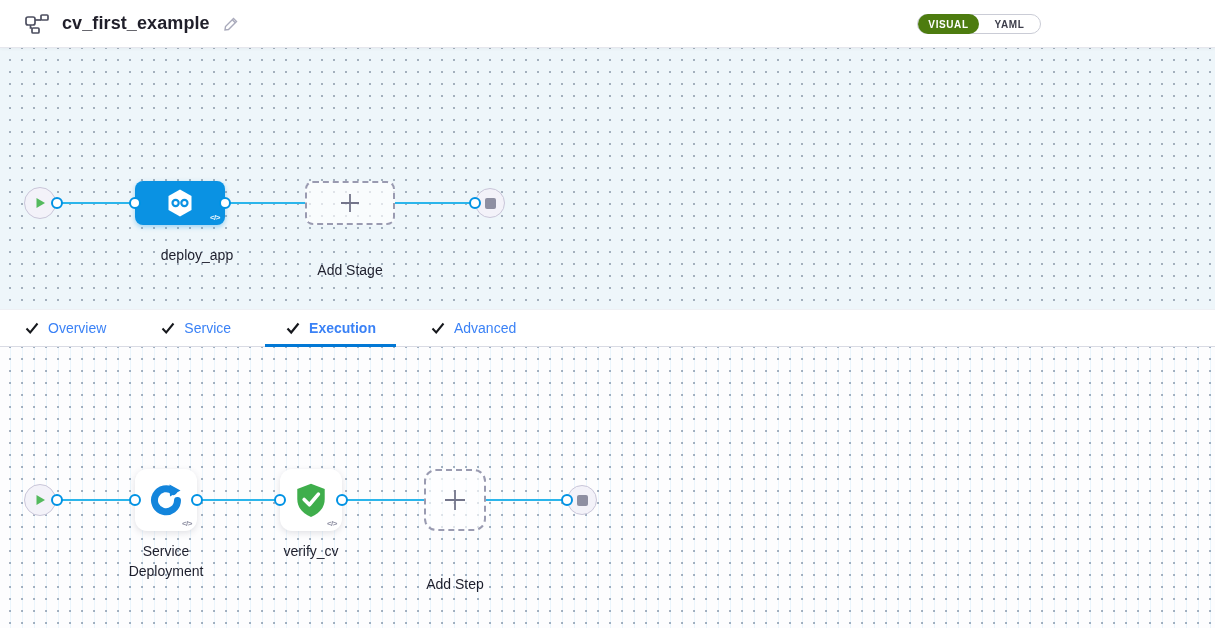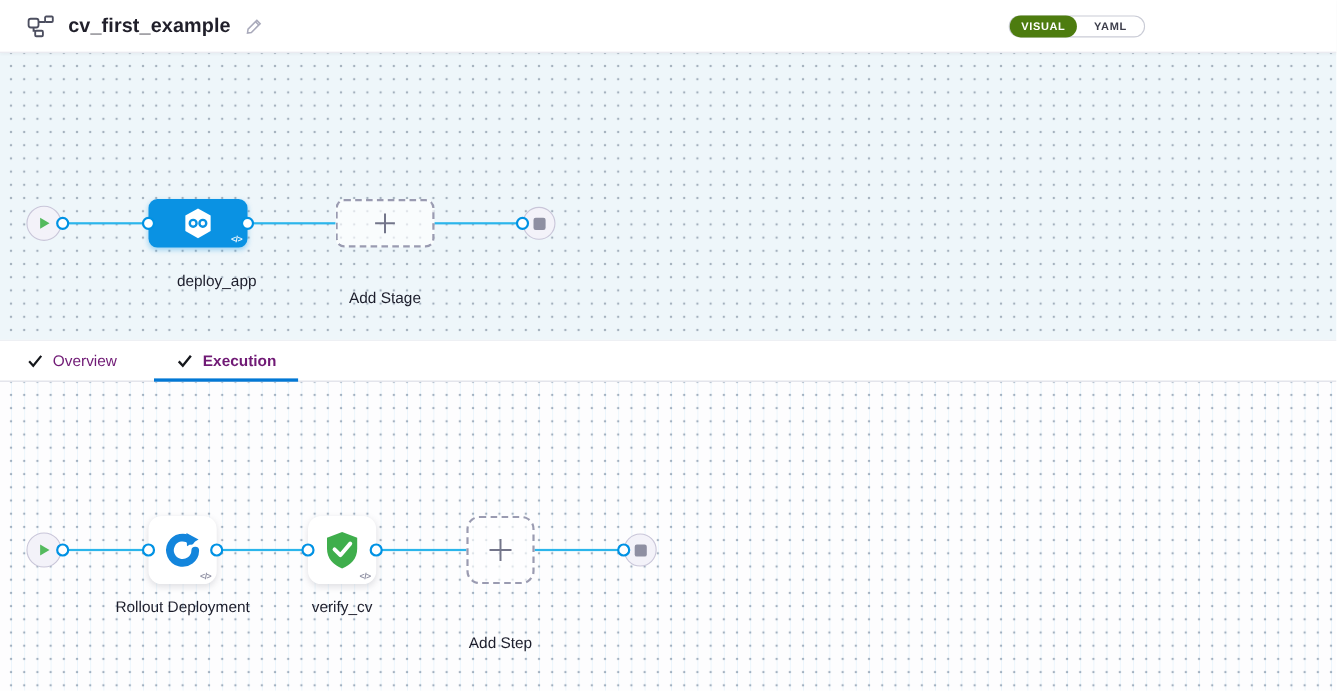--- a/index.html
+++ b/index.html
@@ -46,21 +46,21 @@
     background-size:12px 12px, 12px 12px; background-position:10px 0, 4px 6px;
   }
 
   
   .tabbar {
     height:38px; background:#ffffff; border-bottom:1px solid #d9dbe4; border-top:1px solid #eef0f4;
     display:flex; align-items:stretch; padding-left:4px; position:relative; z-index:5;
   }
   .tab {
     display:flex; align-items:center; gap:8px; padding:0 20px; margin-right:14px;
-    font-size:14px; color:#701a75; cursor:pointer; position:relative; background:none; border:none;
+    font-size:14px; color:#3b82f6; cursor:pointer; position:relative; background:none; border:none;
     font-family:"Liberation Sans", sans-serif;
   }
   .tab.active { font-weight:700;text-align:right; }
   .tab.active::after {
     content:""; position:absolute; left:0; right:0; bottom:-1px; height:3px; background:#0278d5;
   }
 
   
   .edge { position:absolute; height:2px; background:#2bb5eb; z-index:1; }
   .port {
@@ -170,25 +170,37 @@
     </div>
   </div>
 
   <div class="tabbar">
     <button class="tab">
       <svg width="16" height="16" viewBox="0 0 16 16">
           <polyline points="2.5,8.5 6.2,12.5 13.5,3.5" fill="none" stroke="#16181d" stroke-width="2"></polyline>
         </svg>
       <span>Overview</span>
     </button>
+    <button class="tab">
+      <svg width="16" height="16" viewBox="0 0 16 16">
+          <polyline points="2.5,8.5 6.2,12.5 13.5,3.5" fill="none" stroke="#16181d" stroke-width="2"></polyline>
+        </svg>
+      <span>Service</span>
+    </button>
     <button class="tab active">
       <svg width="16" height="16" viewBox="0 0 16 16">
           <polyline points="2.5,8.5 6.2,12.5 13.5,3.5" fill="none" stroke="#16181d" stroke-width="2.2"></polyline>
         </svg>
       <span>Execution</span>
+    </button>
+    <button class="tab">
+      <svg width="16" height="16" viewBox="0 0 16 16">
+          <polyline points="2.5,8.5 6.2,12.5 13.5,3.5" fill="none" stroke="#16181d" stroke-width="2"></polyline>
+        </svg>
+      <span>Advanced</span>
     </button>
   </div>
 
   <div class="canvas canvas-bottom">
     <div class="edge" style="left:57px; top:152px; width:78px;"></div>
     <div class="edge" style="left:197px; top:152px; width:83px;"></div>
     <div class="edge" style="left:342px; top:152px; width:82px;"></div>
     <div class="edge" style="left:486px; top:152px; width:81px;"></div>
 
     <div class="term-node start-node" style="left:24px; top:137px;">
@@ -200,21 +212,21 @@
 
     <div class="step-card" style="left:135px; top:122px;">
       <svg width="36" height="36" viewBox="0 0 36 36">
         <path d="M25.5 9.5 A11.5 11.5 0 1 0 29.5 18.5" fill="none" stroke="#1385dc" stroke-width="7" stroke-linecap="round"></path>
         <polygon points="21.5,2.5 32.5,8.5 22,14.5" fill="#1385dc"></polygon>
       </svg>
       <span class="code-badge on-white">&lt;/&gt;</span>
     </div>
     <div class="port" style="left:129px; top:147px;"></div>
     <div class="port" style="left:191px; top:147px;"></div>
-    <div class="node-label" style="left:104px; top:194px;">Rollout Deployment</div>
+    <div class="node-label" style="left:104px; top:194px;">Service Deployment</div>
 
     <div class="step-card" style="left:280px; top:122px;">
       <svg width="38" height="38" viewBox="0 0 36 36">
         <path d="M18 2.5 L31 7.5 V17 C31 25.5 25.5 31 18 34 C10.5 31 5 25.5 5 17 V7.5 Z" fill="#3fae4c"></path>
         <polyline points="11.5,17.5 16.5,22.5 25,12.5" fill="none" stroke="#ffffff" stroke-width="3.4" stroke-linecap="round" stroke-linejoin="round"></polyline>
       </svg>
       <span class="code-badge on-white">&lt;/&gt;</span>
     </div>
     <div class="port" style="left:274px; top:147px;"></div>
     <div class="port" style="left:336px; top:147px;"></div>

